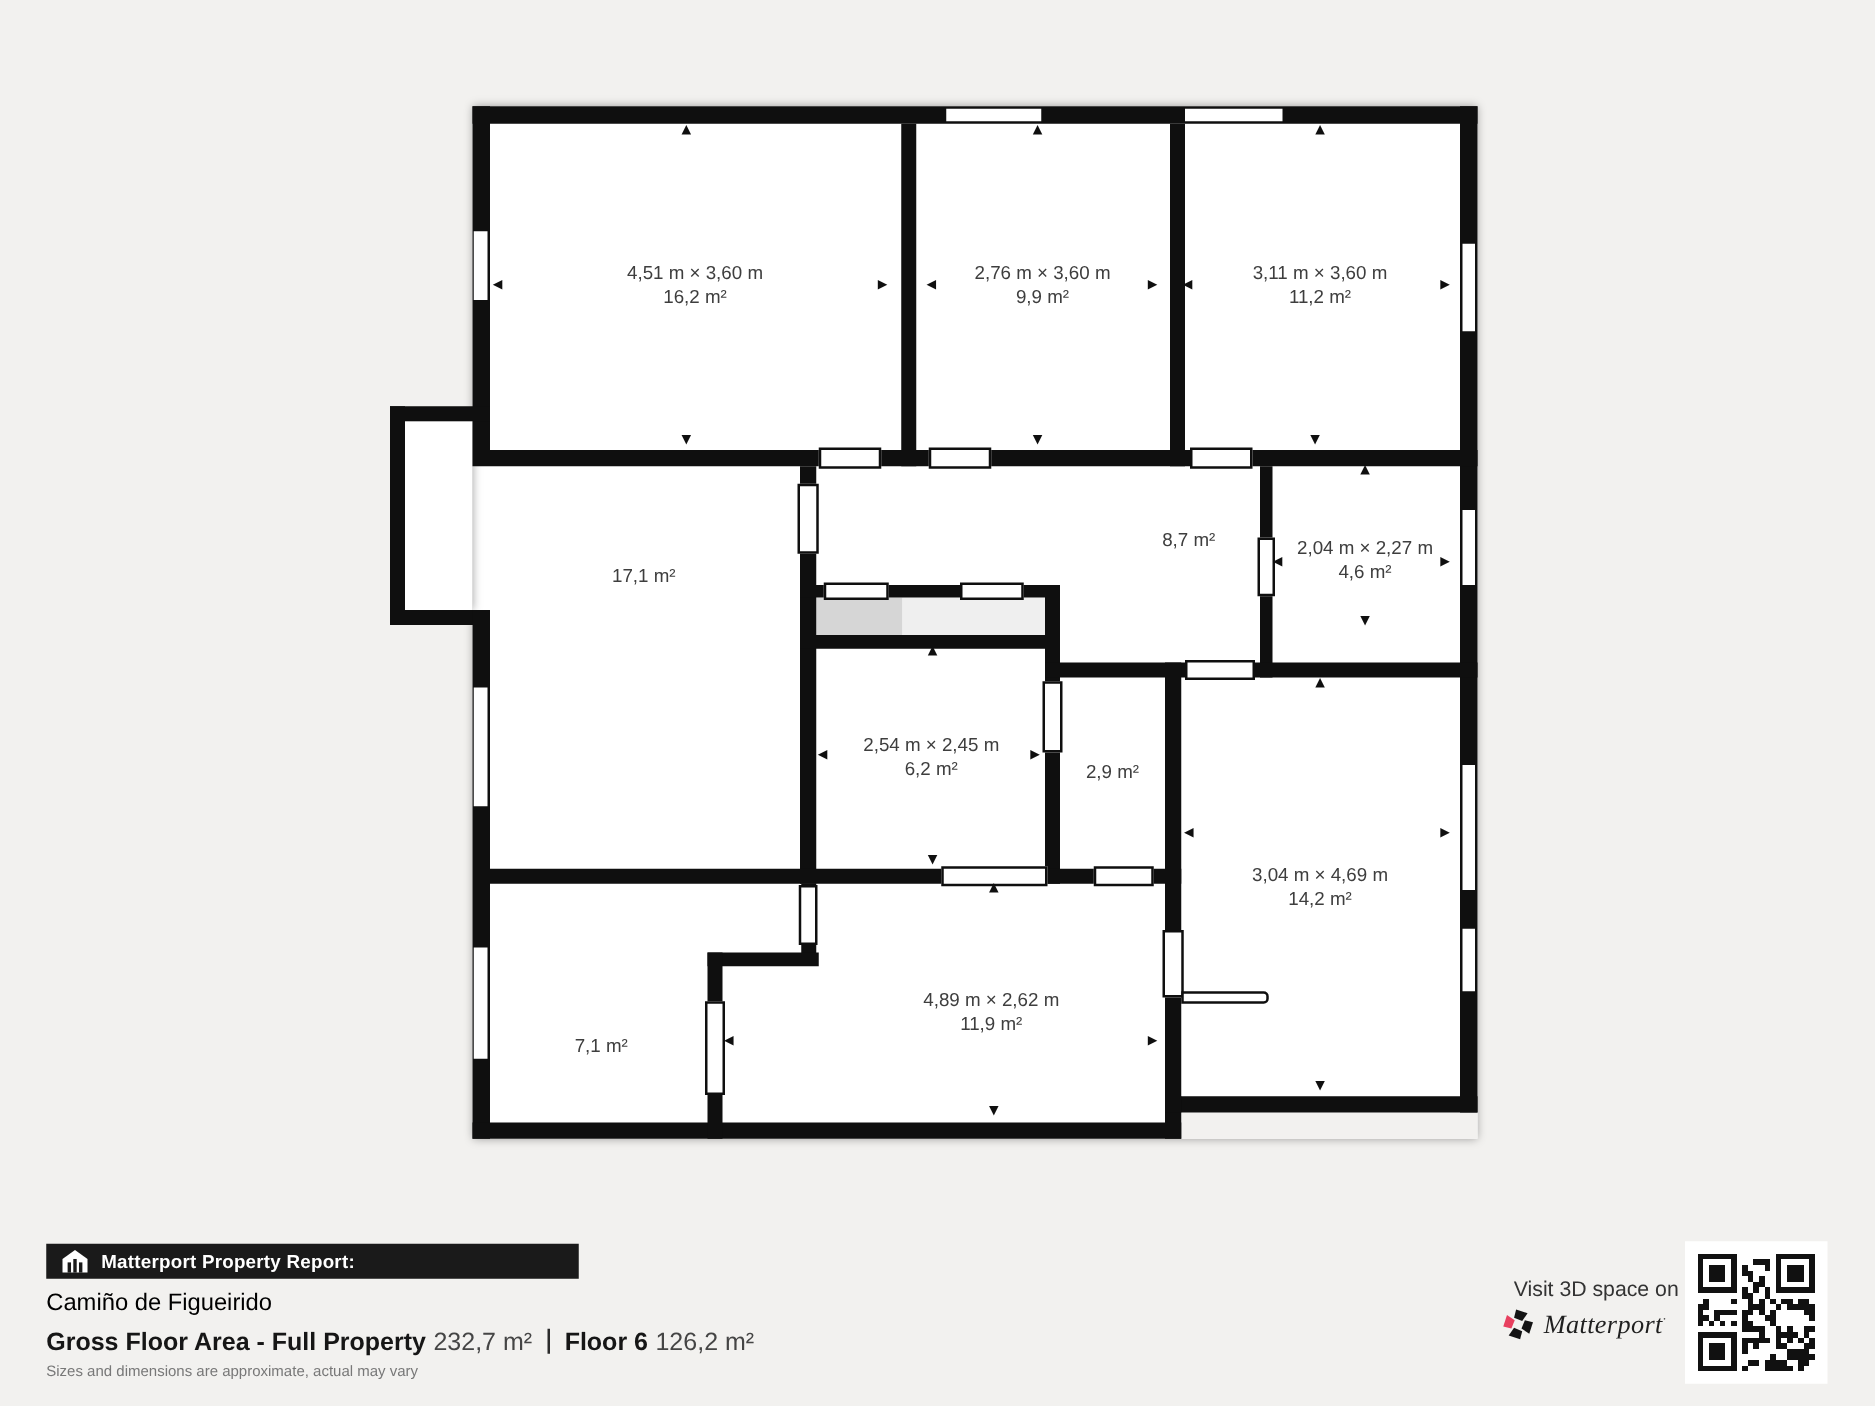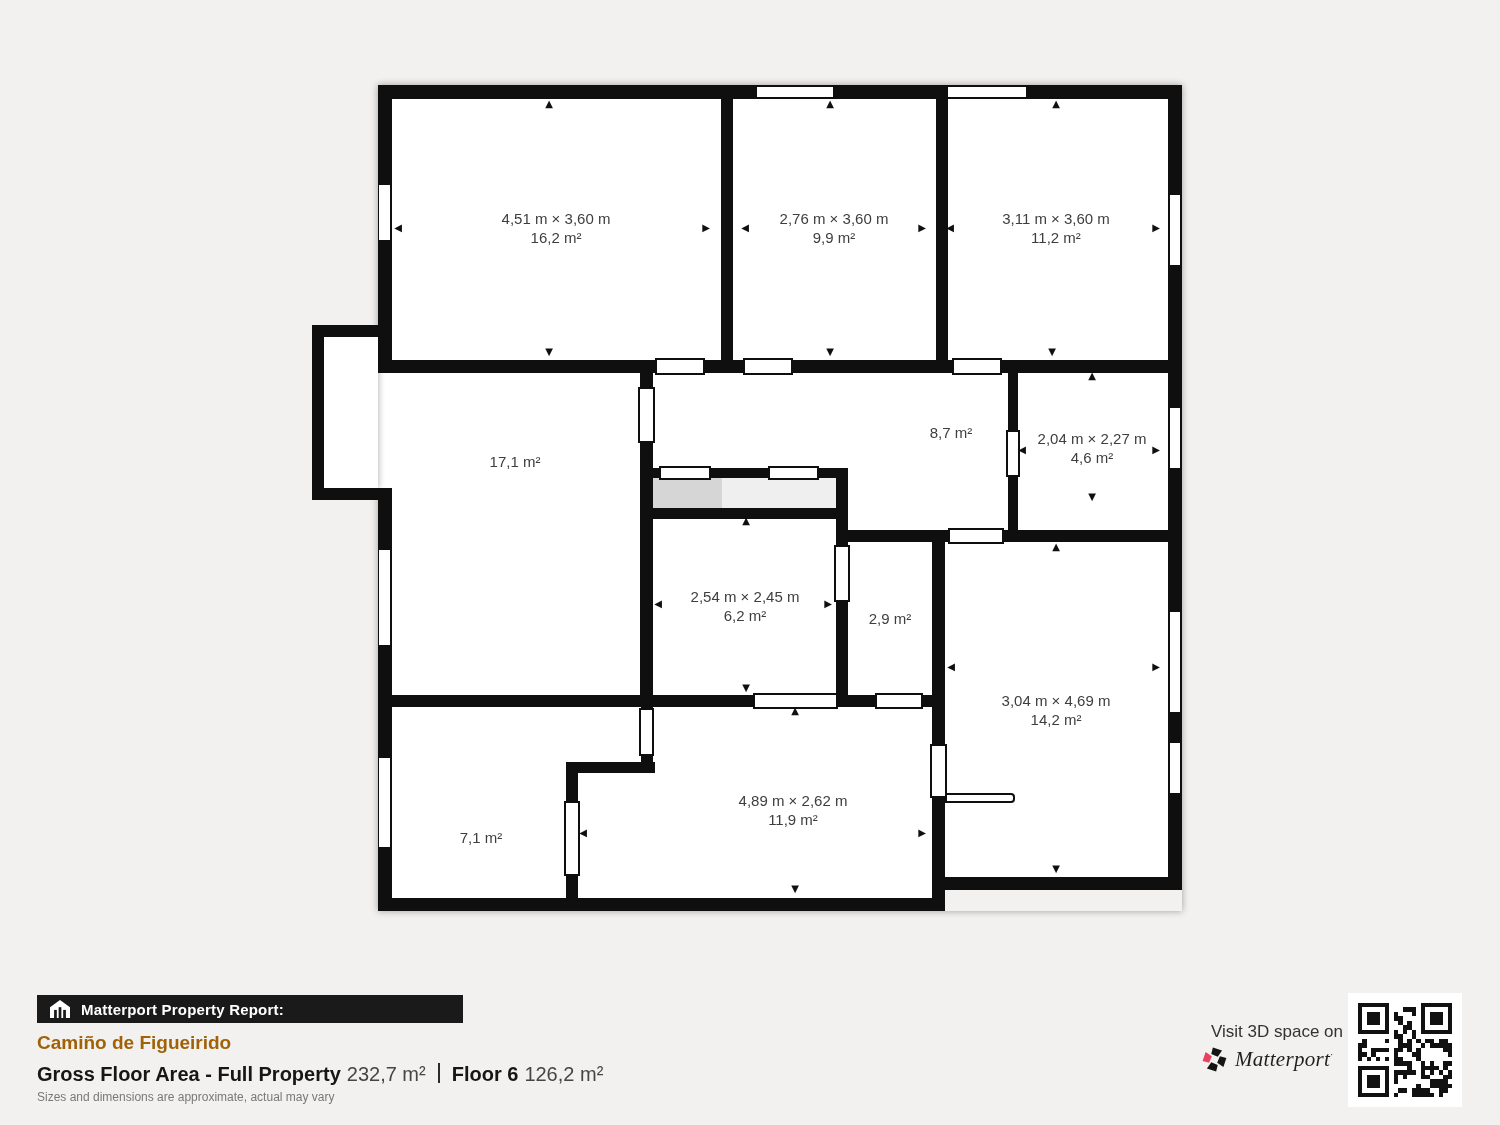--- a/index.html
+++ b/index.html
@@ -15,21 +15,21 @@
   .gray{position:absolute;}
   .patch{position:absolute;background:#f2f1ef;}
   .arr{position:absolute;transform:translate(-50%,-50%);font-family:"DejaVu Sans",sans-serif;
        font-size:10px;line-height:1;color:#0f0f0f;}
   .lbl{position:absolute;transform:translate(-50%,-50%);text-align:center;white-space:nowrap;
        font-size:15px;line-height:19px;color:#3e3e3e;}
   
   .brandbar{position:absolute;left:37px;top:995px;width:426px;height:28px;background:#1a1a1a;
             display:flex;align-items:center;padding-left:12px;box-sizing:border-box;}
   .brandbar .txt{color:#ffffff;font-size:15px;font-weight:bold;margin-left:10px;letter-spacing:.2px;}
-  .pname{position:absolute;left:37px;top:1032px;font-size:19px;font-weight:bold;color:#a16207;}
+  .pname{position:absolute;left:37px;top:1032px;font-size:19px;font-weight:normal;color:#000000;}
   .info{position:absolute;left:37px;top:1063px;font-size:20px;color:#454545;display:flex;align-items:flex-start;}
   .info b{color:#161616;}
   .info .sp{margin-left:6px;}
   .divider{display:inline-block;width:2px;height:20px;background:#2b2b2b;margin:0 12px;}
   .disclaimer{position:absolute;left:37px;top:1090px;font-size:12px;color:#787878;}
   .visit{position:absolute;left:1196px;top:1022px;width:140px;text-align:center;font-size:17px;color:#333333;margin-left:11px;}
   .logorow{position:absolute;left:1197px;top:1046px;width:140px;display:flex;align-items:center;justify-content:center;font-style:italic;}
   .wordmark{font-family:"Liberation Serif",serif;font-size:21px;color:#1f1f1f;margin-left:7px;letter-spacing:.3px;}
   .wordmark sup{font-size:10px;}
   .qrbox{position:absolute;left:1348px;top:993px;width:114px;height:114px;background:#ffffff;

